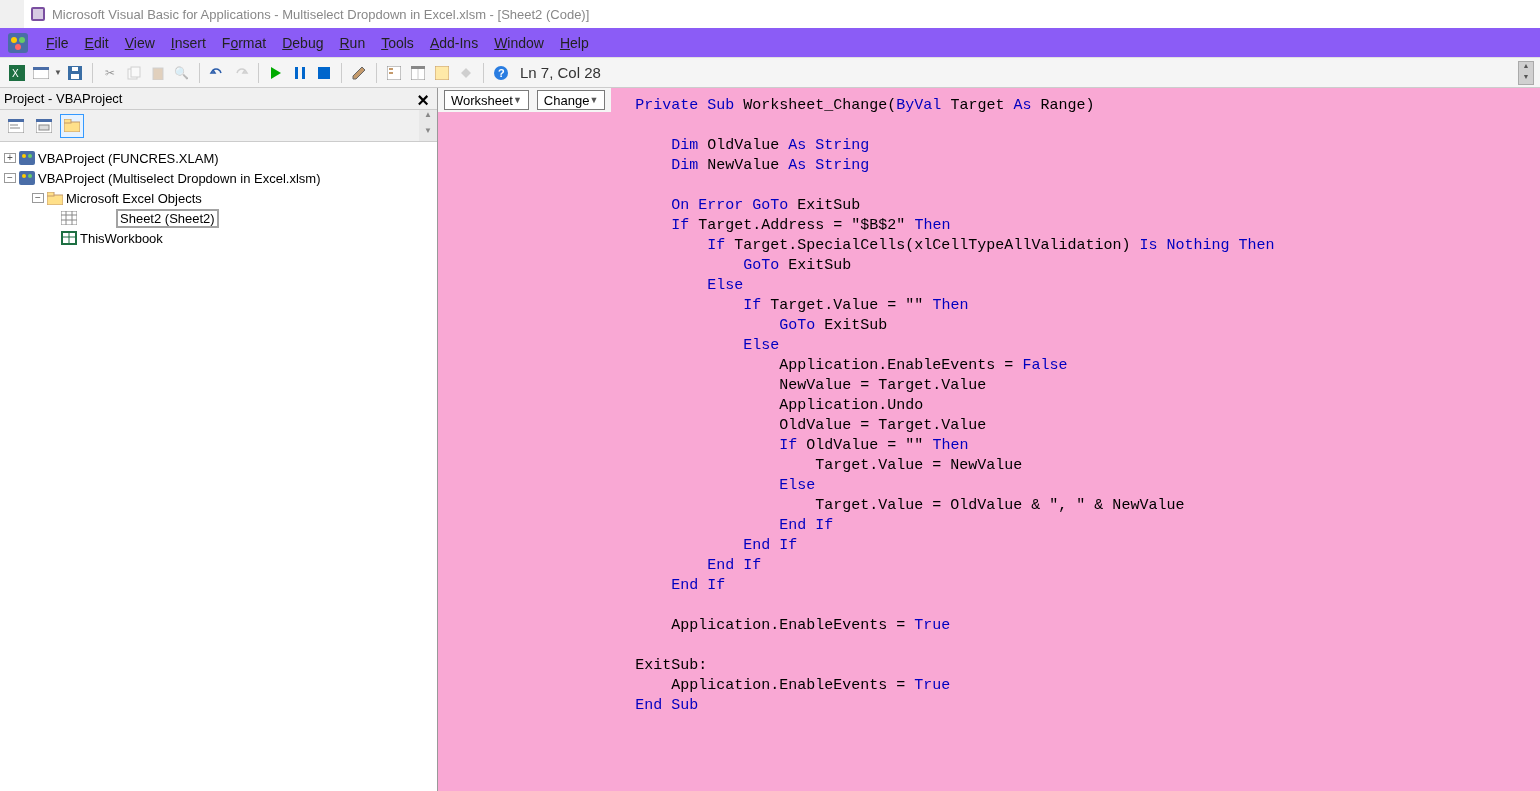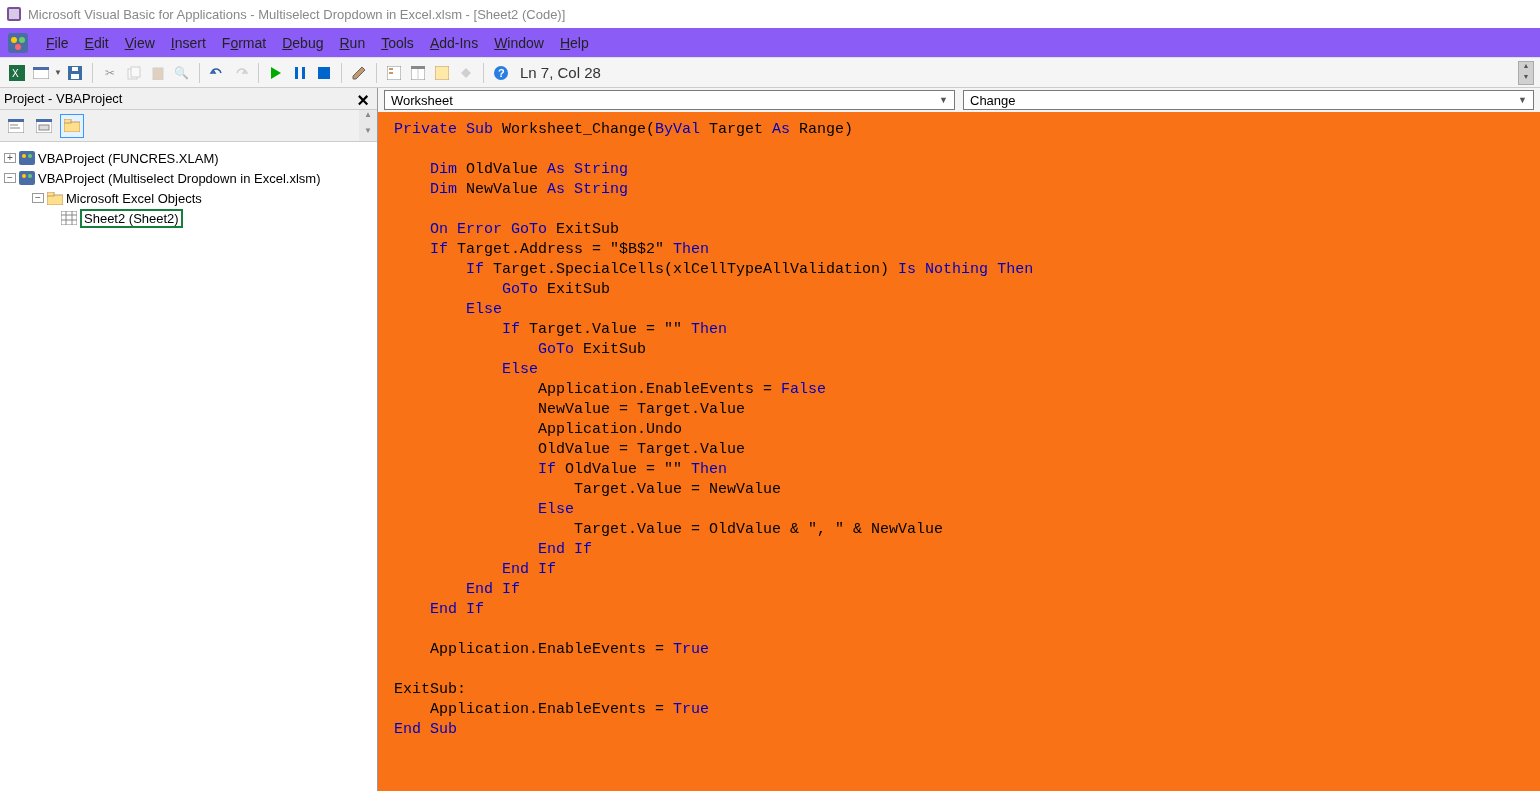--- a/index.html
+++ b/index.html
@@ -1,54 +1,54 @@
 <!DOCTYPE html>
 <html><head>
 <meta charset="utf-8">
 <style>
 * { margin: 0; padding: 0; box-sizing: border-box; }
 body { font-family: "Segoe UI", Tahoma, sans-serif; font-size: 12px; background: #f0f0f0; user-select: none; }
 
-.titlebar { height: 28px; background: #fff; display: flex; align-items: center; padding: 0 4px; color: #888; }
+.titlebar { height: 28px; background: #fff; display: flex; align-items: center; padding: 0 4px; color: #888; margin-left: 24px; }
 .titlebar .icon { width: 20px; height: 20px; margin-right: 4px; display: flex; align-items: center; justify-content: center; }
 .titlebar .title { font-size: 13px; }
 
 .menubar { height: 30px; background: #8b5cf6; display: flex; align-items: center; padding: 0 6px; border-bottom: 1px solid #e0e0e0; }
 .menubar .app-icon { width: 24px; height: 24px; margin-right: 8px; display: flex; align-items: center; justify-content: center; }
 .menubar .menu-item { padding: 4px 8px; font-size: 14px; color: #222; cursor: pointer; }
 .menubar .menu-item .ul { text-decoration: underline; }
 
 .toolbar { height: 30px; background: #f5f5f5; display: flex; align-items: center; padding: 0 6px; gap: 2px; border-bottom: 1px solid #ccc; }
 .toolbar .sep { width: 1px; height: 20px; background: #ccc; margin: 0 4px; }
 .toolbar .btn { width: 22px; height: 22px; display: flex; align-items: center; justify-content: center; cursor: pointer; border-radius: 2px; }
 .toolbar .drop { width: 8px; font-size: 8px; color: #555; cursor: pointer; }
 .toolbar .status { font-size: 15px; color: #333; margin-left: 6px; }
 .toolbar .end-spinner { margin-left: auto; width: 16px; height: 24px; background: #d0d0d0; border: 1px solid #aaa; display:flex; flex-direction:column; }
 .toolbar .end-spinner div { flex:1; font-size:7px; text-align:center; color:#555; }
 
 .workspace { display: flex; height: calc(100vh - 88px); }
 
-.sidebar { width: 378px; background: #fff; border-right: 1px solid #999; display: flex; flex-direction: column; }
+.sidebar { width: 438px; background: #fff; border-right: 1px solid #999; display: flex; flex-direction: column; }
 .panel-header { height: 22px; background: #f0f0f0; display: flex; align-items: center; padding: 0 4px; font-size: 13px; border-bottom: 1px solid #ccc; }
 .panel-header .close { margin-left: auto; width: 20px; height: 20px; font-size: 20px; font-weight: bold; color: #000; text-align: center; cursor: pointer; }
 .panel-tools { height: 32px; background: #f0f0f0; display: flex; align-items: center; padding: 0 4px; gap: 4px; border-bottom: 1px solid #ccc; position: relative; }
 .panel-tools .tool { width: 24px; height: 24px; border: 1px solid transparent; display: flex; align-items: center; justify-content: center; cursor: pointer; }
 .panel-tools .tool.active { border: 1px solid #3399ff; background: #e6f2ff; }
 .panel-tools .scroll-track { position:absolute; right:0; top:0; bottom:0; width:18px; background:#e8e8e8; display:flex; flex-direction:column; }
 .panel-tools .scroll-track div { flex:1; font-size:8px; text-align:center; color:#888; }
 
 .tree { flex: 1; background: #fff; padding: 6px 4px; font-size: 13px; color: #000; overflow: auto; }
 .tree .node { display: flex; align-items: center; height: 20px; white-space: nowrap; cursor: pointer; }
 .tree .expander { width: 12px; text-align: center; font-size: 10px; color: #555; border: 1px solid #999; height: 10px; line-height: 8px; margin-right: 2px; cursor: pointer; }
 .tree .spacer { width: 14px; }
 .tree .icon { width: 18px; height: 16px; margin-right: 2px; display: flex; align-items: center; justify-content: center; }
 .tree .bold { font-weight: normal; }
-.tree .highlight { border: 2px solid #15803d; padding: 0 2px; }
-
-.editor-area { flex: 1; background: #f97316; display: flex; flex-direction: column; }
+.tree .highlight { border: 2px solid #a3a3a3; padding: 0 2px; margin-left: 36px; }
+
+.editor-area { flex: 1; background: #f9a8d4; display: flex; flex-direction: row; gap: 8px; }
 .combo-row { height: 24px; display: flex; gap: 8px; padding: 2px 6px; background: #f5f5f5; }
 .combo { flex: 1; height: 20px; border: 1px solid #7a7a7a; background: #fff; display: flex; align-items: center; padding: 0 6px; font-size: 13px; cursor: pointer; position: relative; }
 .combo .arrow { margin-left: auto; font-size: 9px; color: #555; }
 
 .code { flex: 1; padding: 8px 16px; font-family: Consolas, "Courier New", monospace; font-size: 15px; line-height: 20px; white-space: pre; overflow: auto; color: #000; }
 .kw { color: #0000c0; }
 
 svg { display: block; }
 </style>
 </head>
@@ -272,20 +272,35 @@
             <svg width="16" height="14">
               <rect width="16" height="14" fill="#fff" stroke="#888"></rect>
               <line x1="0" y1="4" x2="16" y2="4" stroke="#888"></line>
               <line x1="0" y1="9" x2="16" y2="9" stroke="#888"></line>
               <line x1="5" y1="0" x2="5" y2="14" stroke="#888"></line>
               <line x1="11" y1="0" x2="11" y2="14" stroke="#888"></line>
             </svg>
           </span>
         <span class="highlight">Sheet2 (Sheet2)</span>
       </div>
+      <div class="node">
+        <span class="spacer"></span>
+          <span class="spacer"></span>
+          <span class="spacer"></span>
+          <span class="spacer"></span>
+        <span class="icon">
+            <svg width="16" height="14">
+              <rect width="16" height="14" fill="#1d6f42"></rect>
+              <rect x="2" y="2" width="12" height="10" fill="#fff"></rect>
+              <line x1="2" y1="6" x2="14" y2="6" stroke="#1d6f42"></line>
+              <line x1="8" y1="2" x2="8" y2="12" stroke="#1d6f42"></line>
+            </svg>
+          </span>
+        <span>ThisWorkbook</span>
+      </div>
     </div>
   </div>
 
   <div class="editor-area">
     <div class="combo-row">
       <div class="combo">
         <span>Worksheet</span>
         <span class="arrow">▼</span>
       </div>
       <div class="combo">

